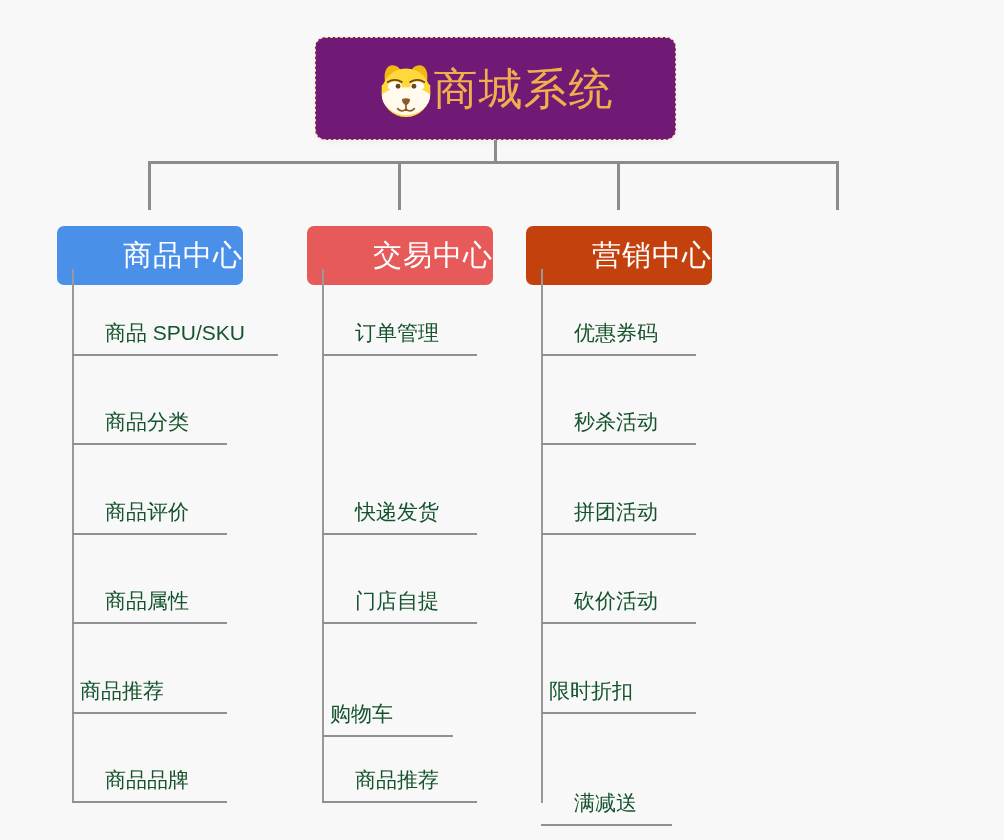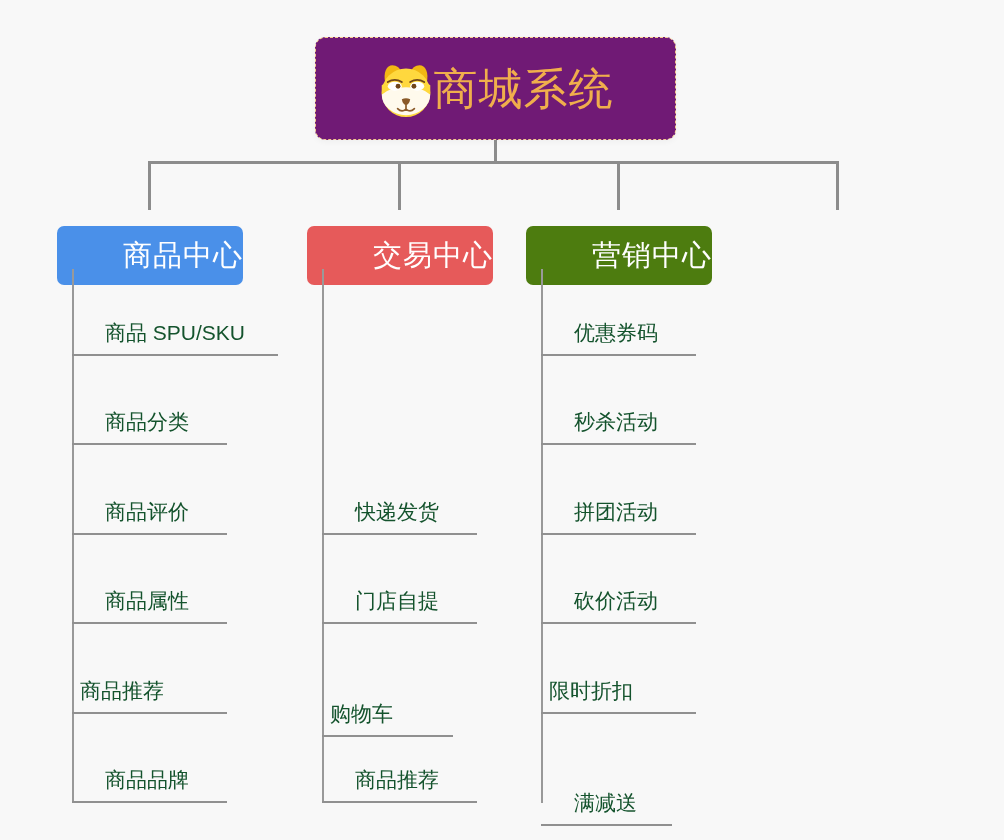--- a/index.html
+++ b/index.html
@@ -139,28 +139,29 @@
     <div class="leaf leaf-4">商品属性</div>
     <div class="leaf leaf-5">商品推荐</div>
     <div class="leaf leaf-6">商品品牌</div>
   </section>
 
   <section class="branch b2">
     <div class="branch-header" style="background-color: rgb(230, 90, 90);">
       <span class="branch-label">交易中心</span>
     </div>
     <div class="trunk"></div>
+    <div class="leaf leaf-1">订单管理</div>
     <div class="leaf leaf-3">快递发货</div>
     <div class="leaf leaf-4">门店自提</div>
     <div class="leaf leaf-5 leaf-narrow">购物车</div>
     <div class="leaf leaf-6">商品推荐</div>
   </section>
 
   <section class="branch b3">
-    <div class="branch-header" style="background-color: #4d7c0f;">
+    <div class="branch-header" style="background-color: #c2410c;">
       <span class="branch-label">营销中心</span>
     </div>
     <div class="trunk"></div>
     <div class="leaf leaf-1">优惠券码</div>
     <div class="leaf leaf-2">秒杀活动</div>
     <div class="leaf leaf-3">拼团活动</div>
     <div class="leaf leaf-4">砍价活动</div>
     <div class="leaf leaf-5">限时折扣</div>
     <div class="leaf leaf-6 leaf-narrow">满减送</div>
   </section>

